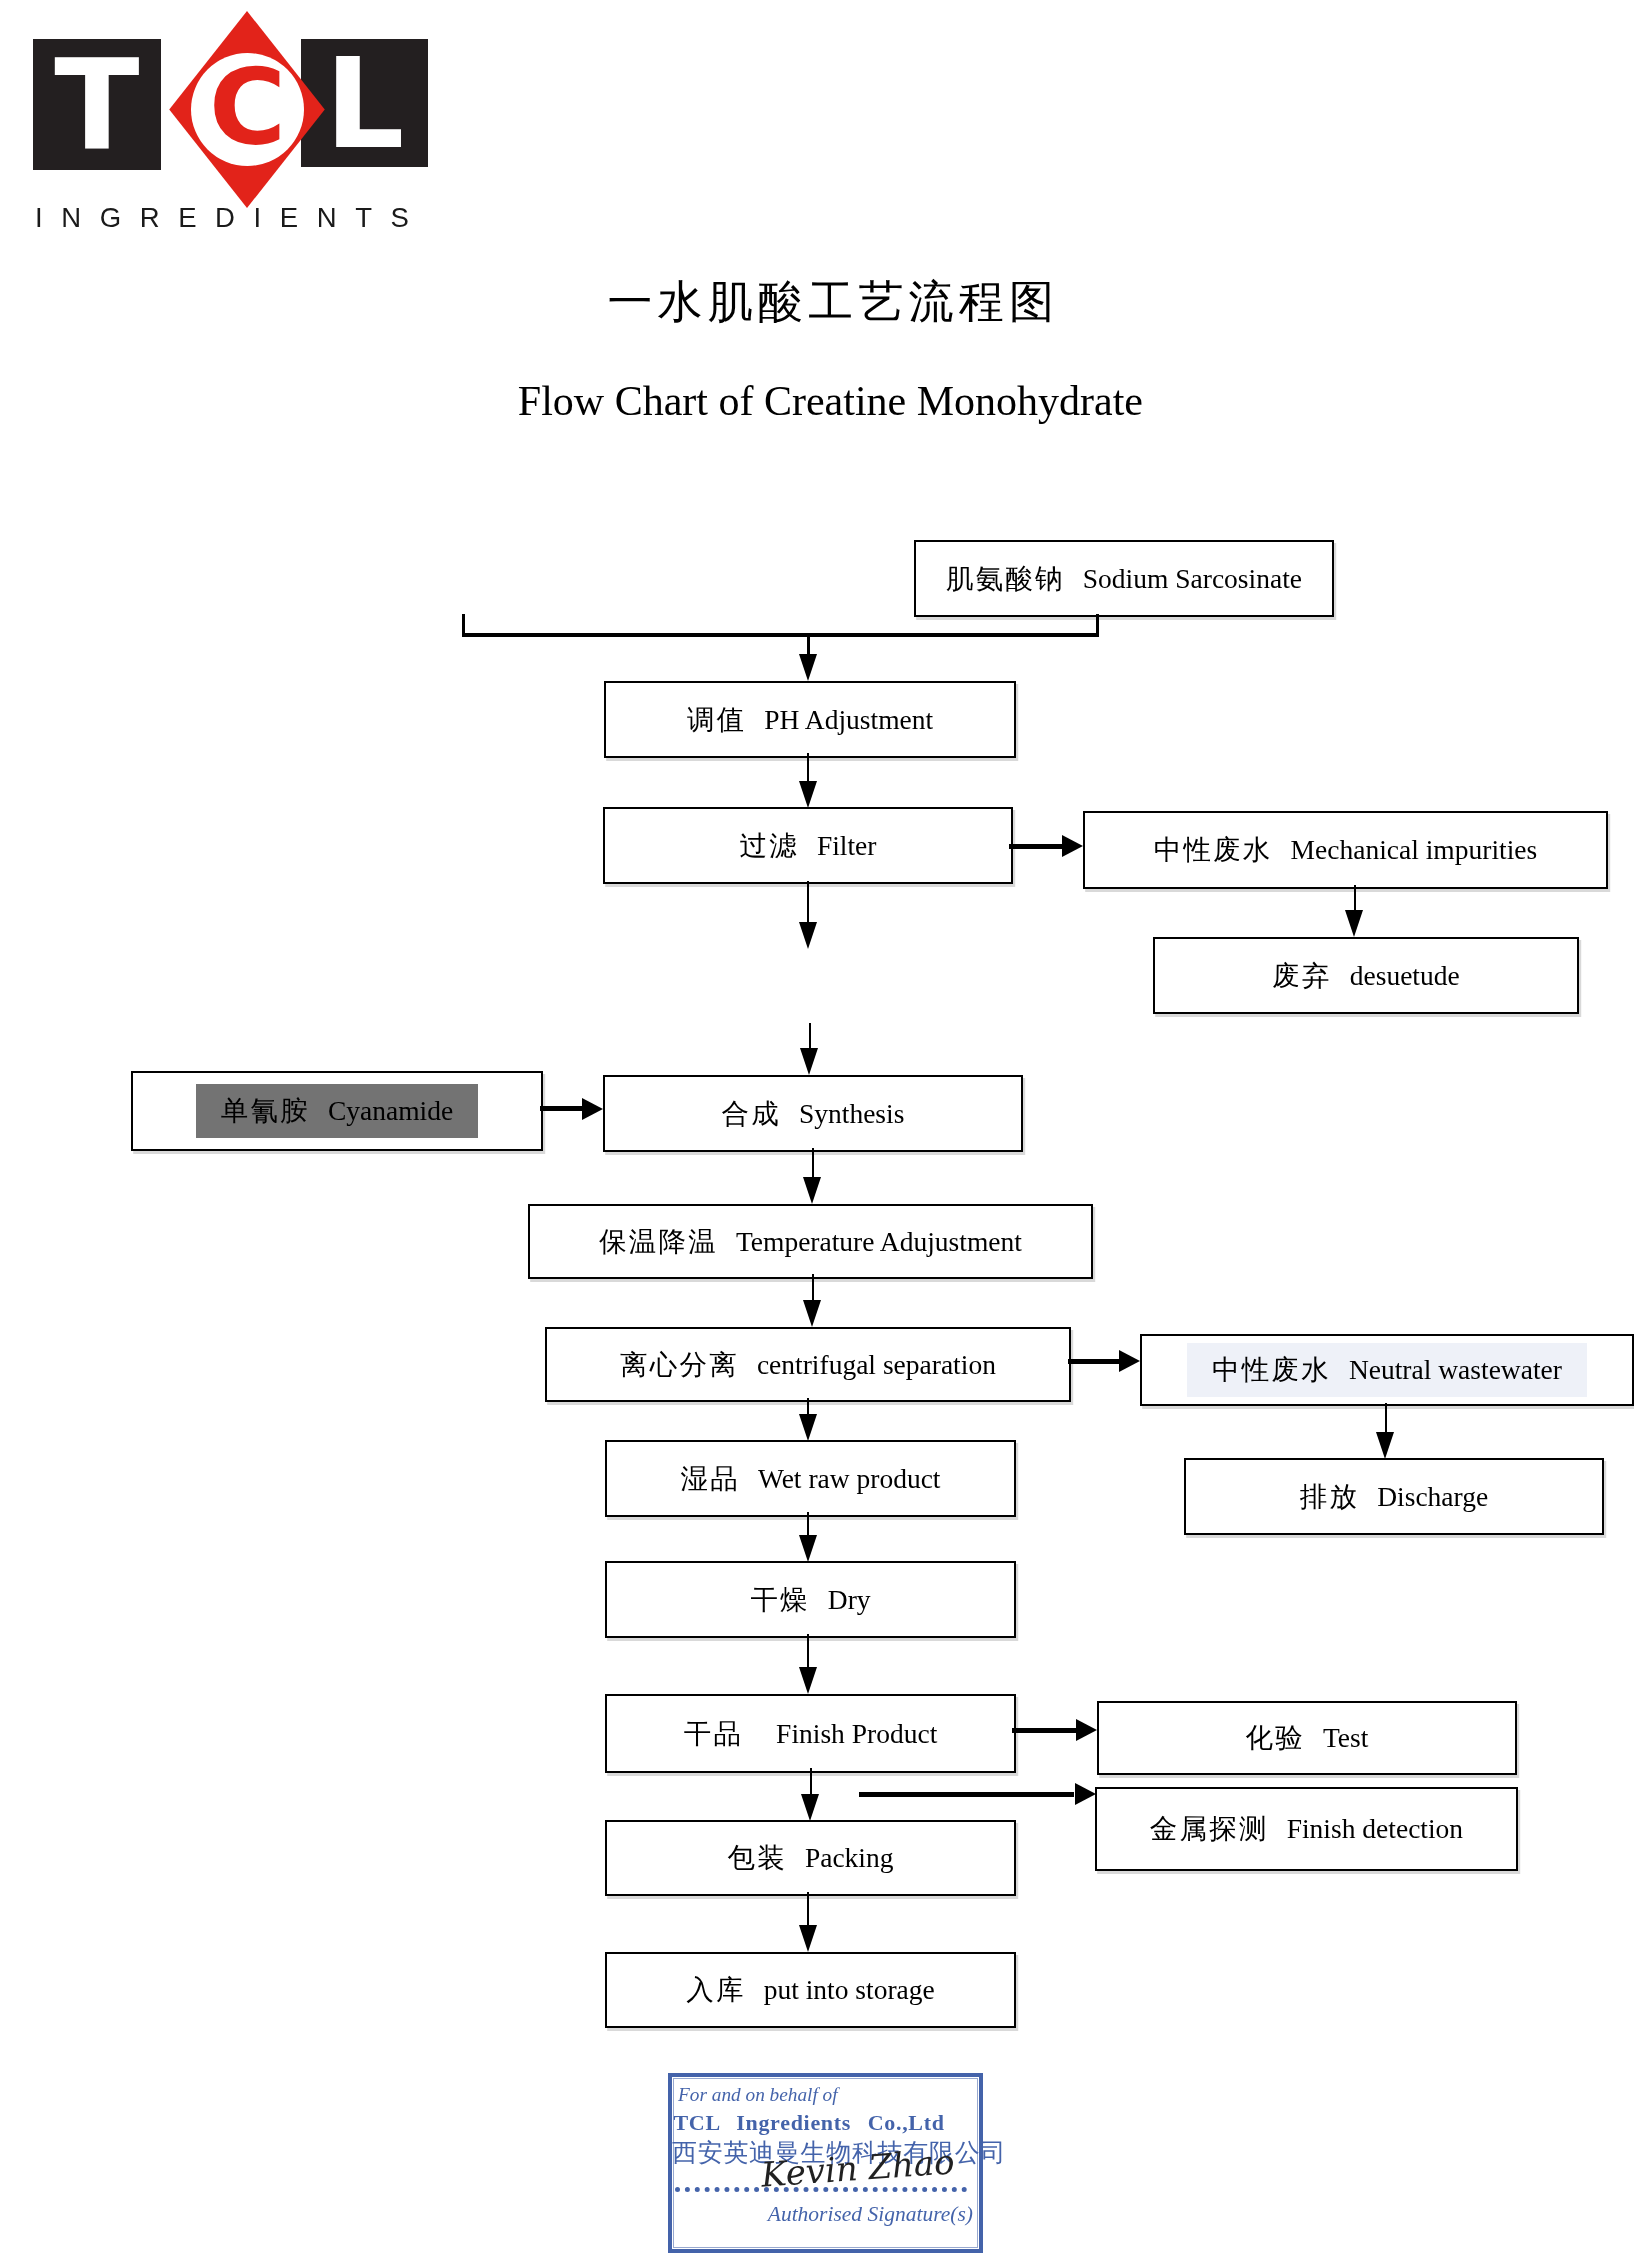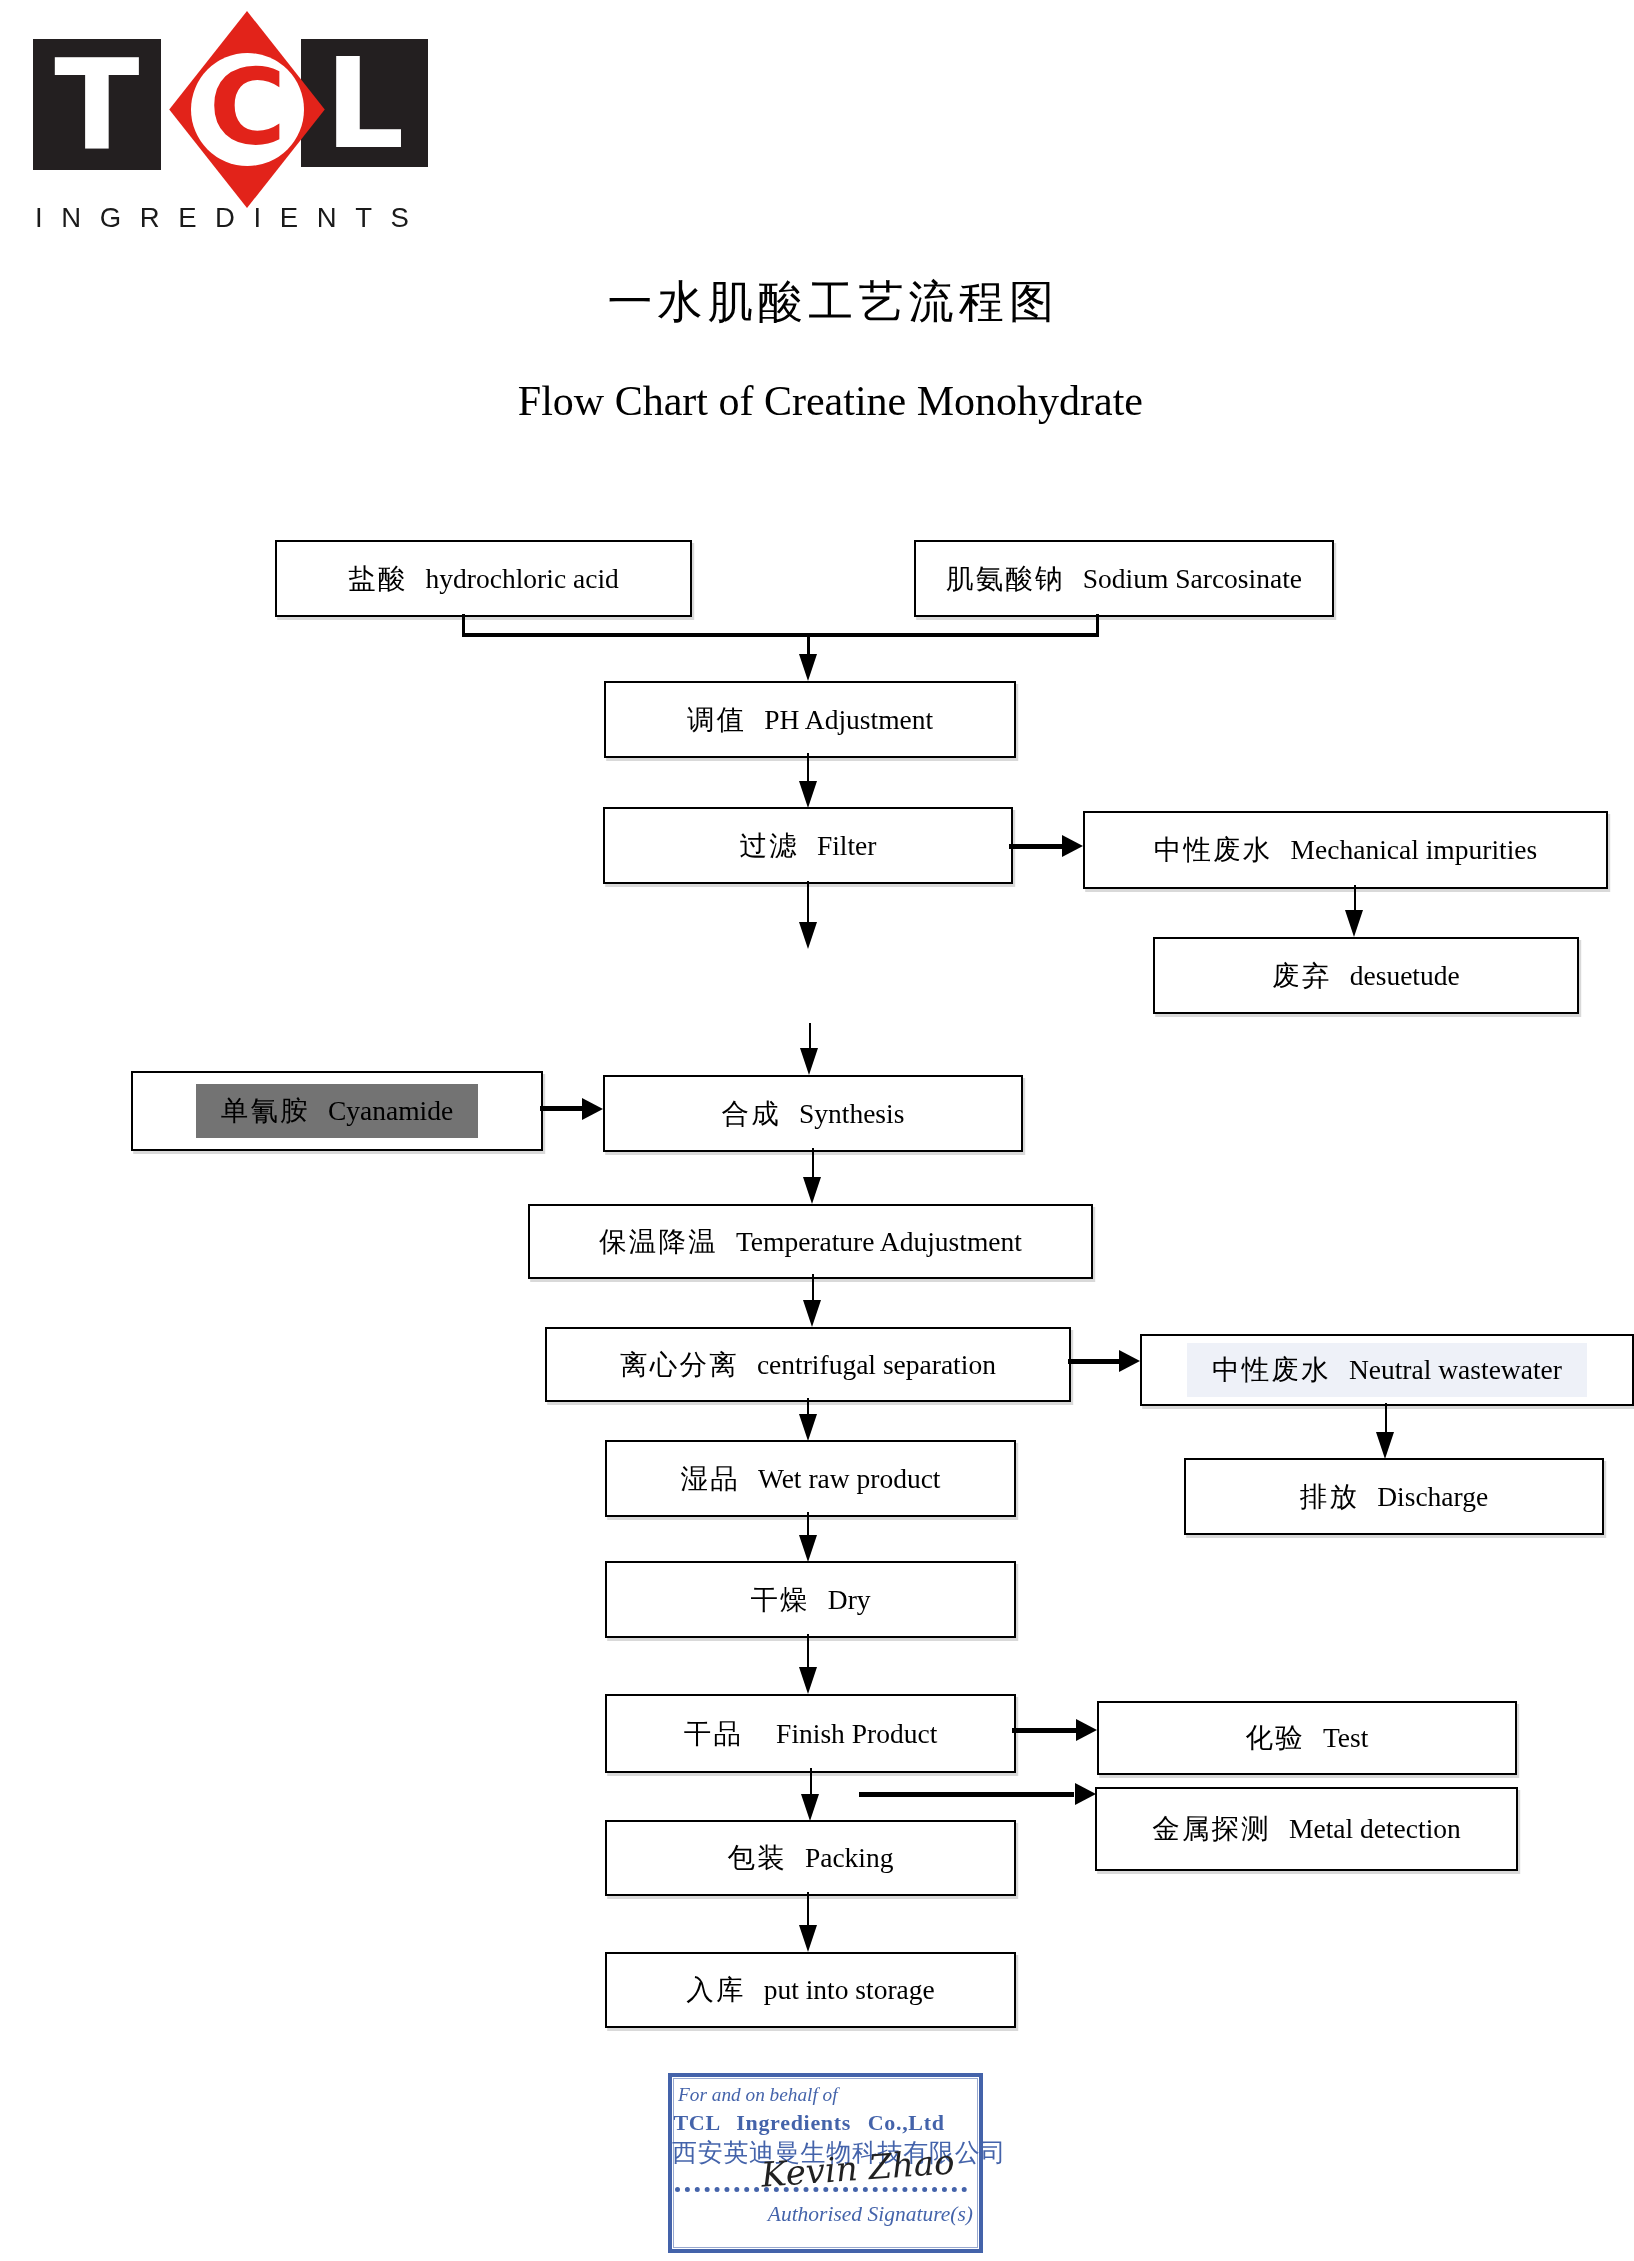--- a/index.html
+++ b/index.html
@@ -66,24 +66,20 @@
     </svg>
     <div class="logo-circle">
       <span>C</span>
     </div>
     <div class="logo-word">INGREDIENTS</div>
   </div>
 
   <div class="title-zh">一水肌酸工艺流程图</div>
   <div class="title-en">Flow Chart of Creatine Monohydrate</div>
 
-  <div class="box" style="left:275px;top:540px;width:413px;height:73px">
-    <span class="zh">盐酸</span>
-    <span class="en">hydrochloric acid</span>
-  </div>
 
   <div class="box" style="left:914px;top:540px;width:416px;height:73px">
     <span class="zh">肌氨酸钠</span>
     <span class="en">Sodium Sarcosinate</span>
   </div>
 
   <div class="box" style="left:604px;top:681px;width:408px;height:73px">
     <span class="zh">调值</span>
     <span class="en">PH Adjustment</span>
   </div>
@@ -153,21 +149,21 @@
     <span class="en">Finish Product</span>
   </div>
 
   <div class="box" style="left:1097px;top:1701px;width:416px;height:70px">
     <span class="zh">化验</span>
     <span class="en">Test</span>
   </div>
 
   <div class="box" style="left:1095px;top:1787px;width:419px;height:80px">
     <span class="zh">金属探测</span>
-    <span class="en">Metal detection</span>
+    <span class="en">Finish detection</span>
   </div>
 
   <div class="box" style="left:605px;top:1820px;width:407px;height:72px">
     <span class="zh">包装</span>
     <span class="en">Packing</span>
   </div>
 
   <div class="box" style="left:605px;top:1952px;width:407px;height:72px">
     <span class="zh">入库</span>
     <span class="en">put into storage</span>

